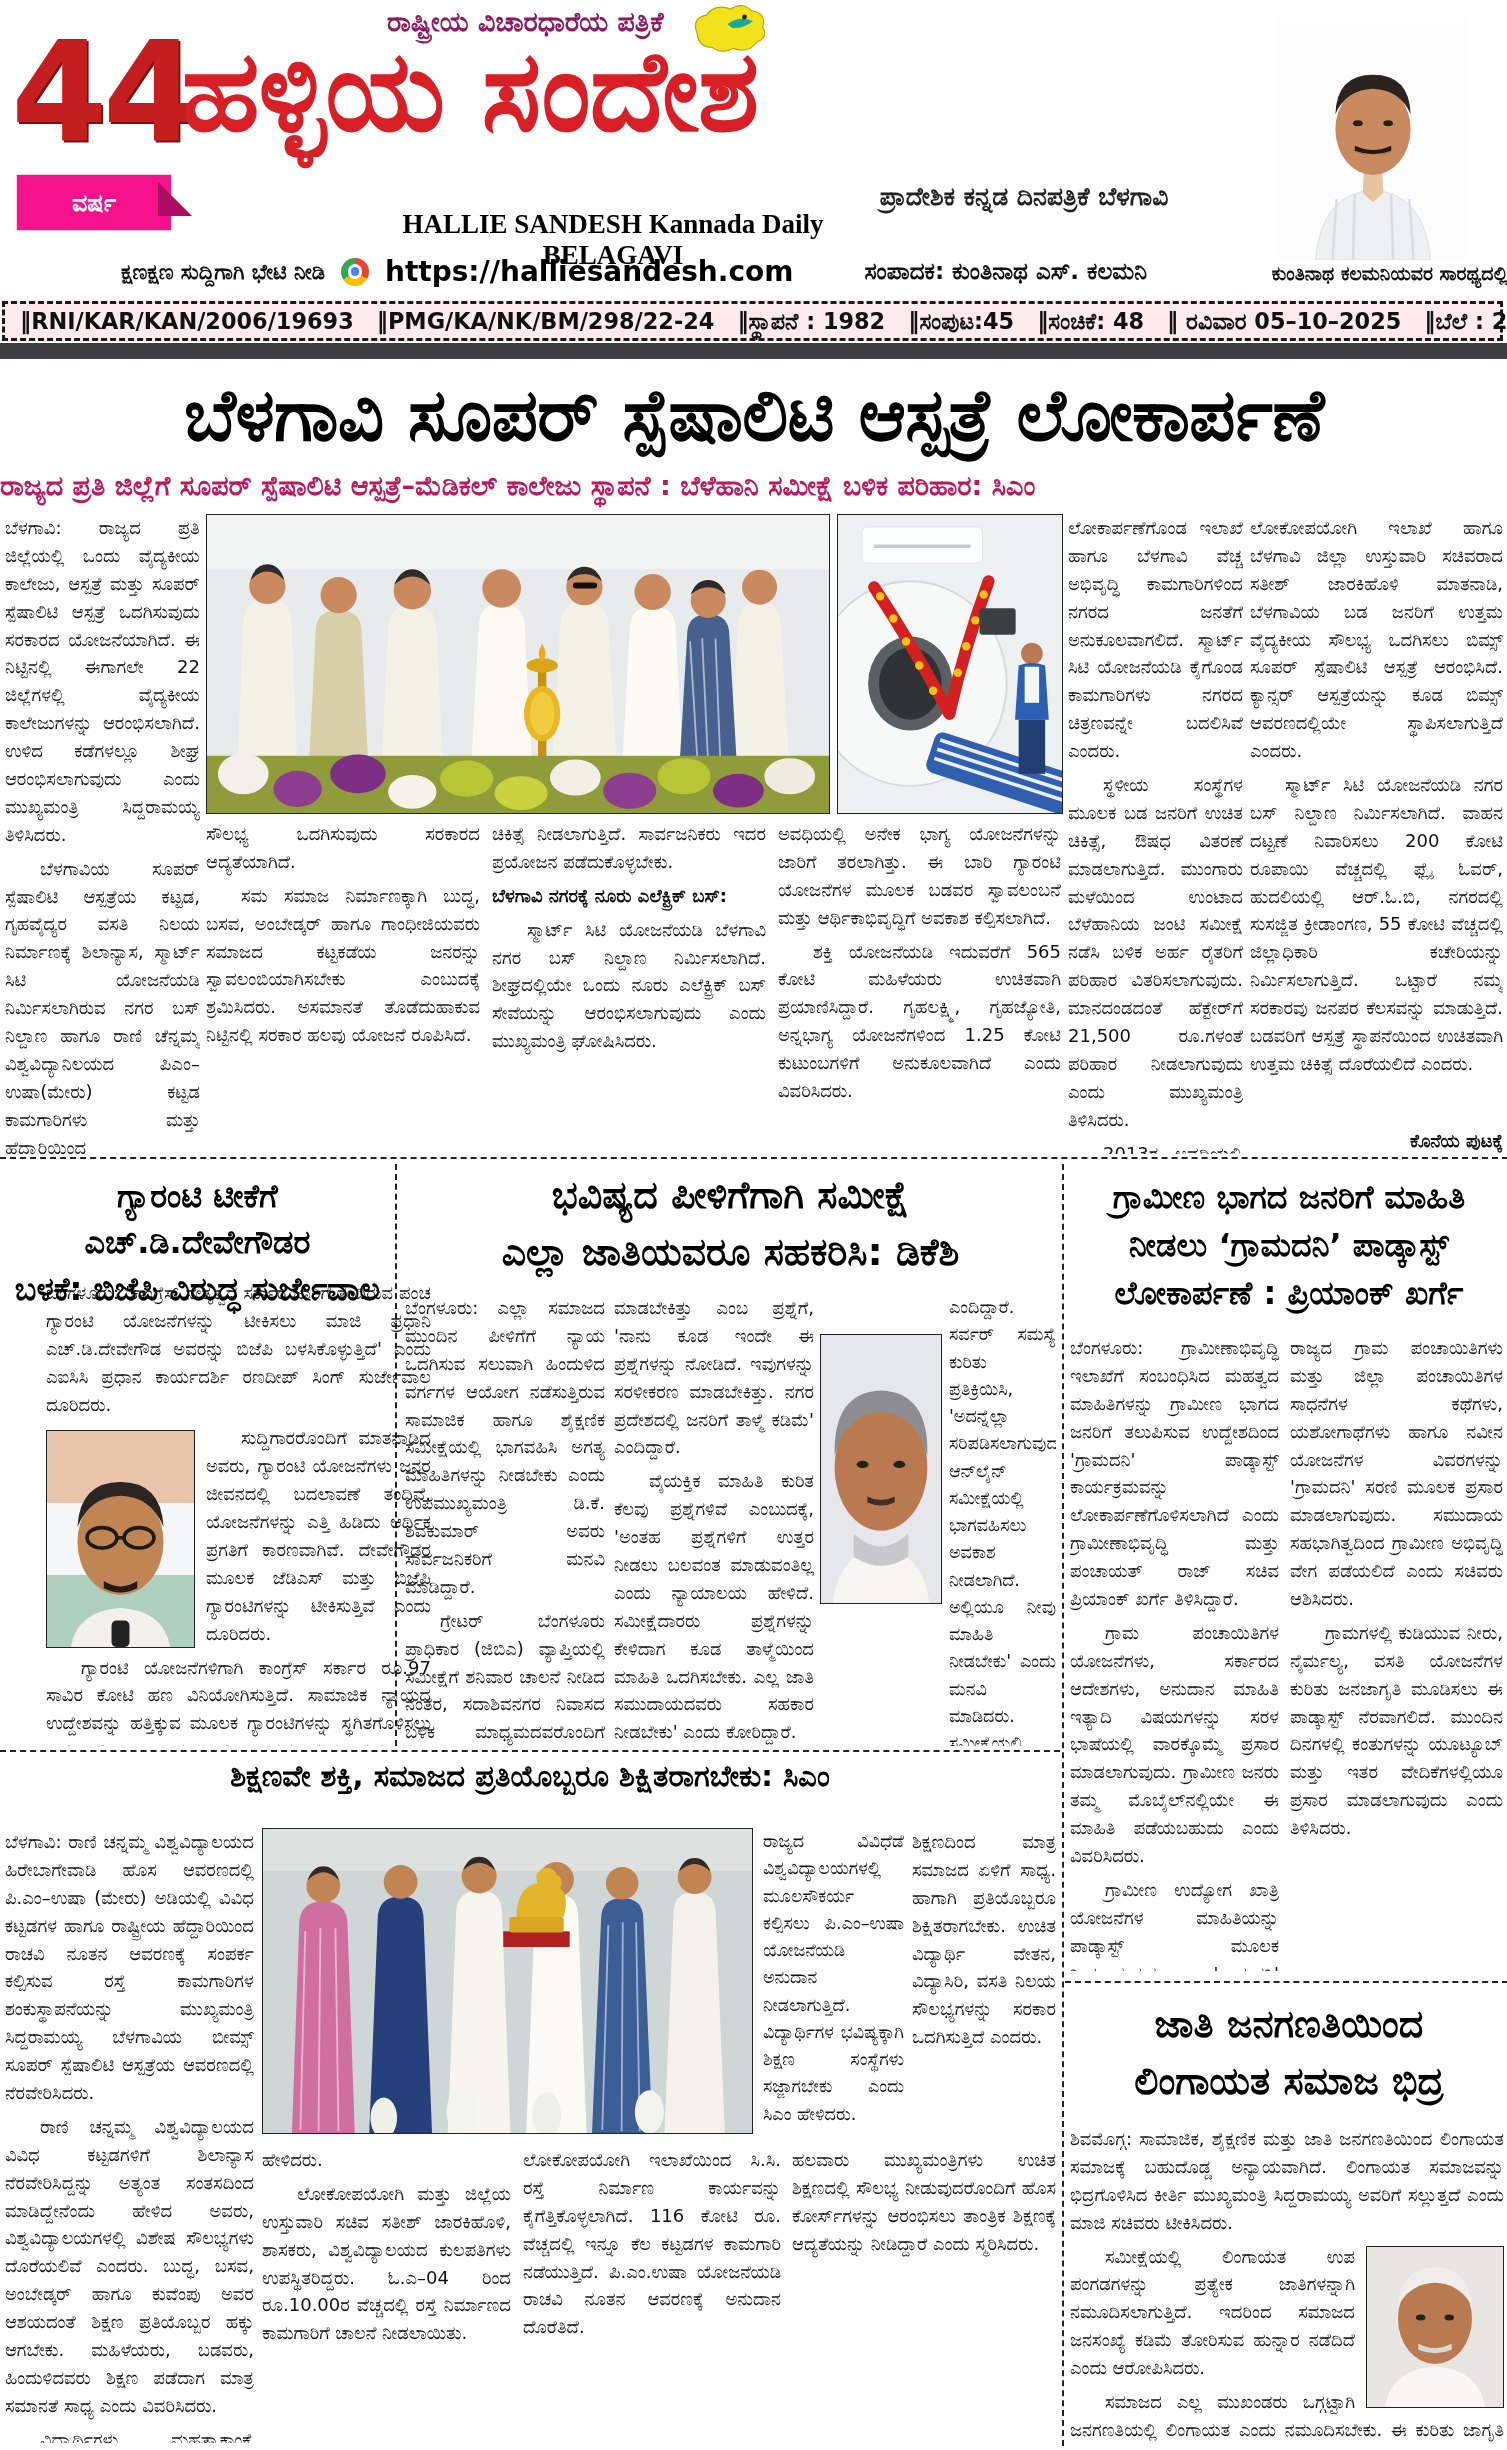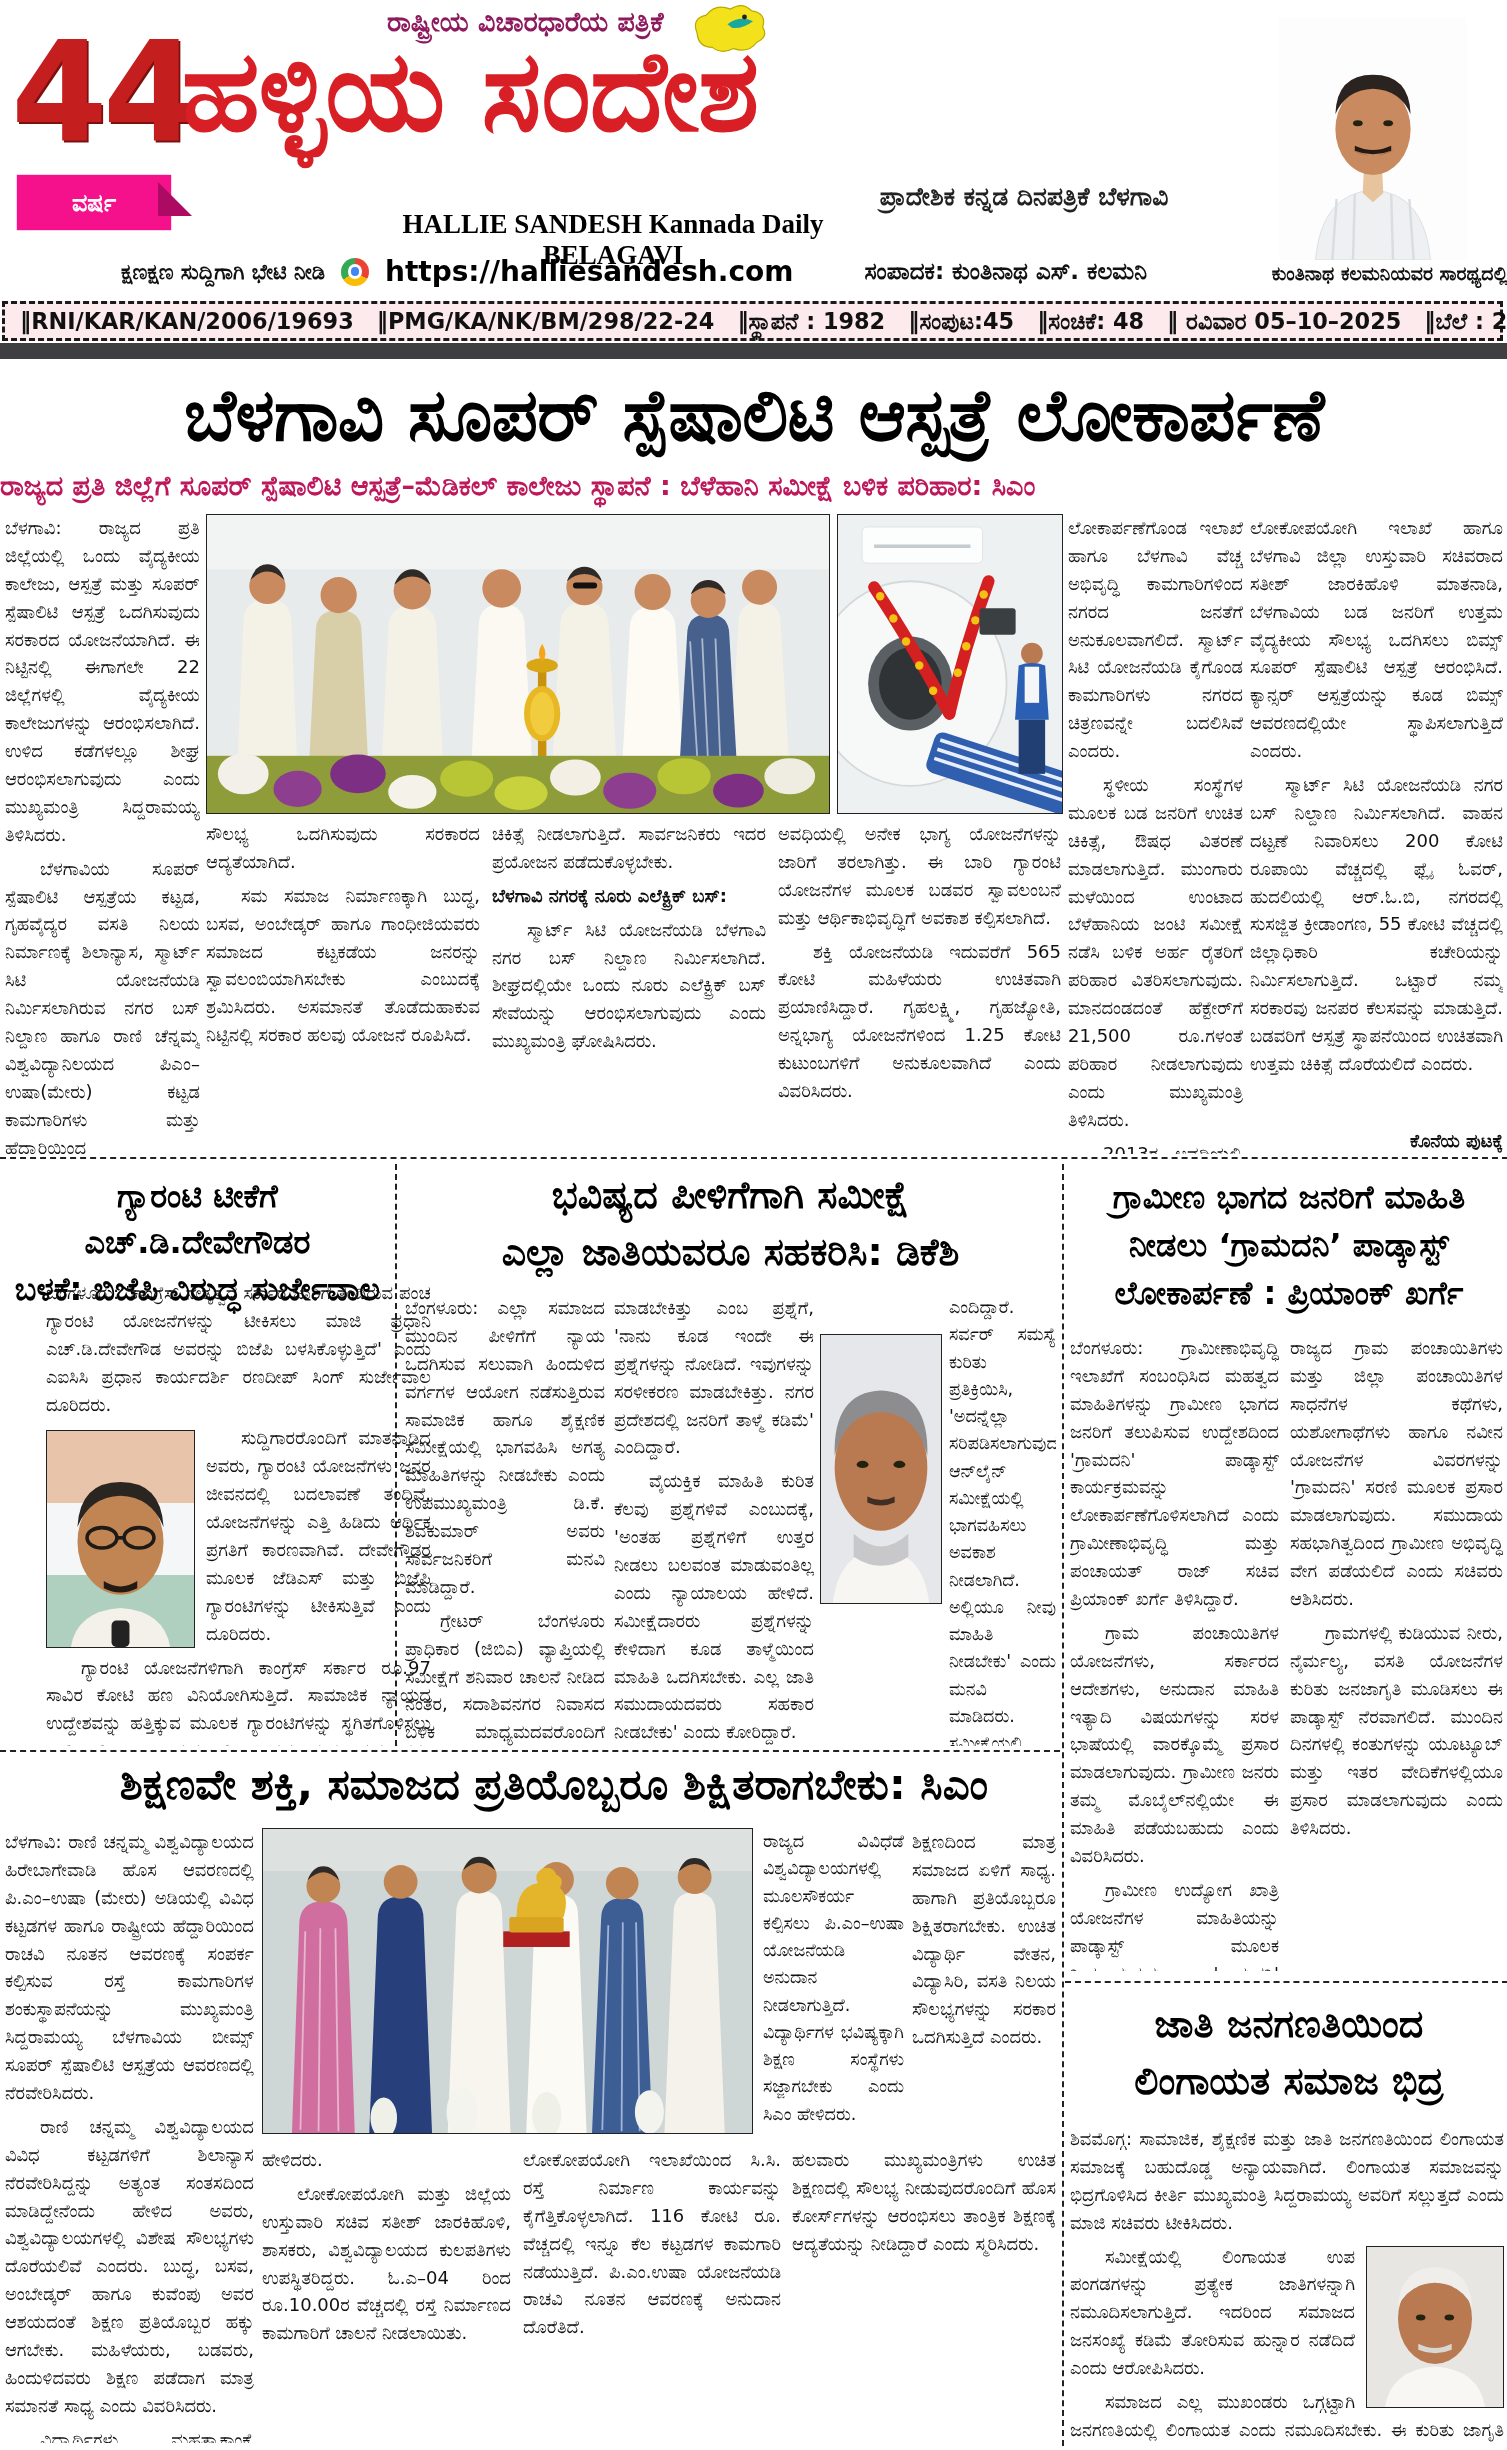--- a/index.html
+++ b/index.html
@@ -323,21 +323,21 @@
   <div class="col" style="left:1070px;top:1334px;width:209px;height:637px;">
     <p class="np">ಬೆಂಗಳೂರು: ಗ್ರಾಮೀಣಾಭಿವೃದ್ಧಿ ಇಲಾಖೆಗೆ ಸಂಬಂಧಿಸಿದ ಮಹತ್ವದ ಮಾಹಿತಿಗಳನ್ನು ಗ್ರಾಮೀಣ ಭಾಗದ ಜನರಿಗೆ ತಲುಪಿಸುವ ಉದ್ದೇಶದಿಂದ 'ಗ್ರಾಮದನಿ' ಪಾಡ್ಕಾಸ್ಟ್ ಕಾರ್ಯಕ್ರಮವನ್ನು ಲೋಕಾರ್ಪಣೆಗೊಳಿಸಲಾಗಿದೆ ಎಂದು ಗ್ರಾಮೀಣಾಭಿವೃದ್ಧಿ ಮತ್ತು ಪಂಚಾಯತ್ ರಾಜ್ ಸಚಿವ ಪ್ರಿಯಾಂಕ್ ಖರ್ಗೆ ತಿಳಿಸಿದ್ದಾರೆ.</p>
     <p>ಗ್ರಾಮ ಪಂಚಾಯಿತಿಗಳ ಯೋಜನೆಗಳು, ಸರ್ಕಾರದ ಆದೇಶಗಳು, ಅನುದಾನ ಮಾಹಿತಿ ಇತ್ಯಾದಿ ವಿಷಯಗಳನ್ನು ಸರಳ ಭಾಷೆಯಲ್ಲಿ ವಾರಕ್ಕೊಮ್ಮೆ ಪ್ರಸಾರ ಮಾಡಲಾಗುವುದು. ಗ್ರಾಮೀಣ ಜನರು ತಮ್ಮ ಮೊಬೈಲ್‌ನಲ್ಲಿಯೇ ಈ ಮಾಹಿತಿ ಪಡೆಯಬಹುದು ಎಂದು ವಿವರಿಸಿದರು.</p>
     <p>ಗ್ರಾಮೀಣ ಉದ್ಯೋಗ ಖಾತ್ರಿ ಯೋಜನೆಗಳ ಮಾಹಿತಿಯನ್ನು ಪಾಡ್ಕಾಸ್ಟ್ ಮೂಲಕ ನೀಡಲಾಗುವುದು. 'ಗ್ರಾಮದನಿ' ಕಾರ್ಯಕ್ರಮವು ಗ್ರಾಮೀಣ ಆಡಳಿತದಲ್ಲಿ ಪಾರದರ್ಶಕತೆ ತರಲಿದೆ. ಜನರ ಸಲಹೆ, ಪ್ರಶ್ನೆಗಳಿಗೆ ಉತ್ತರ ನೀಡುವ ವೇದಿಕೆಯೂ ಆಗಲಿದೆ ಎಂದು ಹೇಳಿದರು.</p>
   </div>
   <div class="col" style="left:1290px;top:1334px;width:213px;height:637px;">
     <p class="np">ರಾಜ್ಯದ ಗ್ರಾಮ ಪಂಚಾಯಿತಿಗಳು ಮತ್ತು ಜಿಲ್ಲಾ ಪಂಚಾಯಿತಿಗಳ ಸಾಧನೆಗಳ ಕಥೆಗಳು, ಯಶೋಗಾಥೆಗಳು ಹಾಗೂ ನವೀನ ಯೋಜನೆಗಳ ವಿವರಗಳನ್ನು 'ಗ್ರಾಮದನಿ' ಸರಣಿ ಮೂಲಕ ಪ್ರಸಾರ ಮಾಡಲಾಗುವುದು. ಸಮುದಾಯ ಸಹಭಾಗಿತ್ವದಿಂದ ಗ್ರಾಮೀಣ ಅಭಿವೃದ್ಧಿ ವೇಗ ಪಡೆಯಲಿದೆ ಎಂದು ಸಚಿವರು ಆಶಿಸಿದರು.</p>
     <p>ಗ್ರಾಮಗಳಲ್ಲಿ ಕುಡಿಯುವ ನೀರು, ನೈರ್ಮಲ್ಯ, ವಸತಿ ಯೋಜನೆಗಳ ಕುರಿತು ಜನಜಾಗೃತಿ ಮೂಡಿಸಲು ಈ ಪಾಡ್ಕಾಸ್ಟ್ ನೆರವಾಗಲಿದೆ. ಮುಂದಿನ ದಿನಗಳಲ್ಲಿ ಕಂತುಗಳನ್ನು ಯೂಟ್ಯೂಬ್ ಮತ್ತು ಇತರ ವೇದಿಕೆಗಳಲ್ಲಿಯೂ ಪ್ರಸಾರ ಮಾಡಲಾಗುವುದು ಎಂದು ತಿಳಿಸಿದರು.</p>
   </div>
 
-  <div class="story-head" style="left:0px;top:1758px;width:1060px;font-size:42px;line-height:1.3;margin-left:24px;">ಶಿಕ್ಷಣವೇ ಶಕ್ತಿ, ಸಮಾಜದ ಪ್ರತಿಯೊಬ್ಬರೂ ಶಿಕ್ಷಿತರಾಗಬೇಕು: ಸಿಎಂ</div>
+  <div class="story-head" style="left:0px;top:1758px;width:1060px;font-size:29px;line-height:1.3;">ಶಿಕ್ಷಣವೇ ಶಕ್ತಿ, ಸಮಾಜದ ಪ್ರತಿಯೊಬ್ಬರೂ ಶಿಕ್ಷಿತರಾಗಬೇಕು: ಸಿಎಂ</div>
 
   <div class="col" style="left:4.9px;top:1828px;width:249px;height:615px;">
     <p class="np">ಬೆಳಗಾವಿ: ರಾಣಿ ಚನ್ನಮ್ಮ ವಿಶ್ವವಿದ್ಯಾಲಯದ ಹಿರೇಬಾಗೇವಾಡಿ ಹೊಸ ಆವರಣದಲ್ಲಿ ಪಿ.ಎಂ–ಉಷಾ (ಮೇರು) ಅಡಿಯಲ್ಲಿ ವಿವಿಧ ಕಟ್ಟಡಗಳ ಹಾಗೂ ರಾಷ್ಟ್ರೀಯ ಹೆದ್ದಾರಿಯಿಂದ ರಾಚವಿ ನೂತನ ಆವರಣಕ್ಕೆ ಸಂಪರ್ಕ ಕಲ್ಪಿಸುವ ರಸ್ತೆ ಕಾಮಗಾರಿಗಳ ಶಂಕುಸ್ಥಾಪನೆಯನ್ನು ಮುಖ್ಯಮಂತ್ರಿ ಸಿದ್ದರಾಮಯ್ಯ ಬೆಳಗಾವಿಯ ಬೀಮ್ಸ್ ಸೂಪರ್ ಸ್ಪೆಷಾಲಿಟಿ ಆಸ್ಪತ್ರೆಯ ಆವರಣದಲ್ಲಿ ನೆರವೇರಿಸಿದರು.</p>
     <p>ರಾಣಿ ಚನ್ನಮ್ಮ ವಿಶ್ವವಿದ್ಯಾಲಯದ ವಿವಿಧ ಕಟ್ಟಡಗಳಿಗೆ ಶಿಲಾನ್ಯಾಸ ನೆರವೇರಿಸಿದ್ದನ್ನು ಅತ್ಯಂತ ಸಂತಸದಿಂದ ಮಾಡಿದ್ದೇನೆಂದು ಹೇಳಿದ ಅವರು, ವಿಶ್ವವಿದ್ಯಾಲಯಗಳಲ್ಲಿ ವಿಶೇಷ ಸೌಲಭ್ಯಗಳು ದೊರೆಯಲಿವೆ ಎಂದರು. ಬುದ್ಧ, ಬಸವ, ಅಂಬೇಡ್ಕರ್ ಹಾಗೂ ಕುವೆಂಪು ಅವರ ಆಶಯದಂತೆ ಶಿಕ್ಷಣ ಪ್ರತಿಯೊಬ್ಬರ ಹಕ್ಕು ಆಗಬೇಕು. ಮಹಿಳೆಯರು, ಬಡವರು, ಹಿಂದುಳಿದವರು ಶಿಕ್ಷಣ ಪಡೆದಾಗ ಮಾತ್ರ ಸಮಾನತೆ ಸಾಧ್ಯ ಎಂದು ವಿವರಿಸಿದರು.</p>
     <p>ವಿದ್ಯಾರ್ಥಿಗಳು ಮಹತ್ವಾಕಾಂಕ್ಷೆ ಬೆಳೆಸಿಕೊಂಡು ಉನ್ನತ ಶಿಕ್ಷಣ ಪಡೆಯಬೇಕು. ಬಡವರ ಮಕ್ಕಳ ಶಿಕ್ಷಣಕ್ಕೆ ಸರಕಾರ ಬದ್ಧವಾಗಿದೆ ಎಂದು ಭರವಸೆ ನೀಡಿದರು. ರೂ.20.00 ಕೋಟಿ ವೆಚ್ಚದ ವಿವಿಧ ವಿದ್ಯಾರ್ಥಿ ಸೌಲಭ್ಯ ಯೋಜನೆಗಳಿಗೆ ಹಾಗೂ ಬಳಕ ವಸತಿ ನಿಲಯಗಳಿಗೆ ಚಾಲನೆ ನೀಡಲಾಯಿತು.</p>
   </div>
 
   <div class="photo" style="left:262px;top:1828px;width:491px;height:306px;">
     <svg viewBox="0 0 810 505" preserveAspectRatio="none">
       <rect width="810" height="505" fill="#cfd6d6"></rect>

